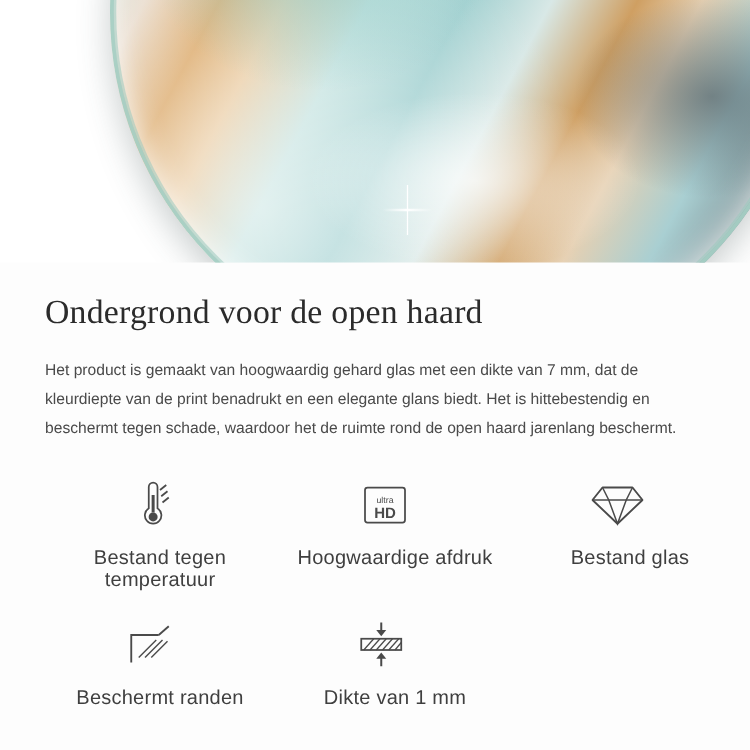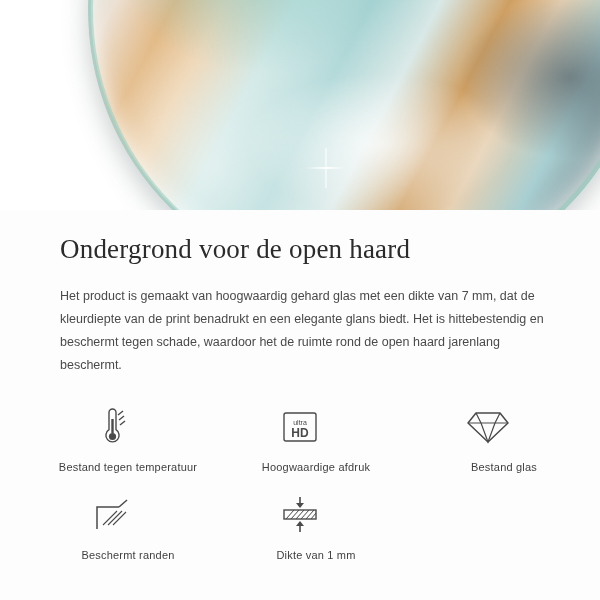--- a/index.html
+++ b/index.html
@@ -109,21 +109,20 @@
     top: 50%;
     background: linear-gradient(to right, rgba(255,255,255,0) 0%, #ffffff 50%, rgba(255,255,255,0) 100%);
     transform: translate(-50%, -50%);
   }
   .hero-sparkle::before { width: 40px; height: 2px; }
   .hero-sparkle::after  { width: 2px;  height: 40px; }
 
   
   .content {
     padding: 22px 36px 0 36px;
-    margin-left: 24px;
   }
 
   .headline {
     font-family: "Liberation Serif", serif;
     font-size: 27px;
     line-height: 1.28;
     font-weight: 400;
     color: #2b2b2b;
     margin: 0 0 18px 0;
     letter-spacing: 0.2px;
@@ -152,26 +151,26 @@
     flex-direction: column;
     align-items: center;
     text-align: center;
   }
 
   .feature-icon {
     width: 54px;
     height: 48px;
     display: flex;
     align-items: center;
-    justify-content: center;
+    justify-content: flex-end;
     margin-bottom: 10px;
   }
 
   .feature-label {
-    font-size: 11px;
+    font-size: 16px;
     color: #3f3f3f;
     letter-spacing: 0.2px;
     padding-left: 32px;
   }
 
   svg { display: block; }
 </style>
 </head>
 <body>
 

